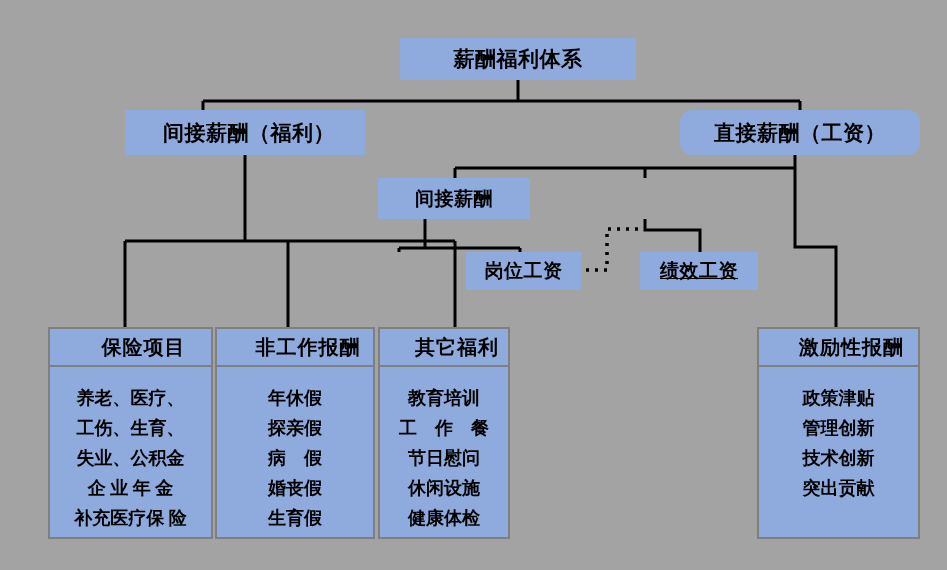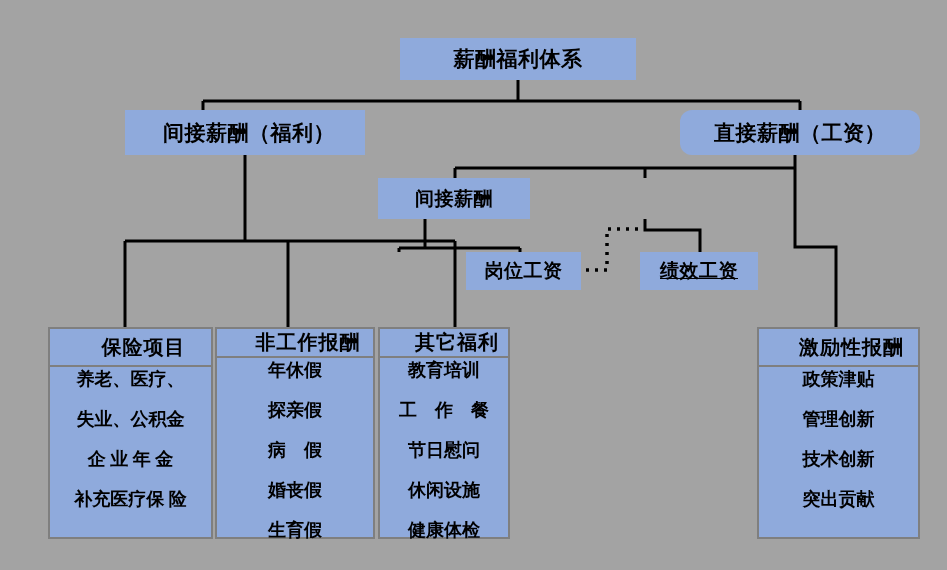--- a/index.html
+++ b/index.html
@@ -65,25 +65,25 @@
     align-items: center;
     justify-content: center;
     font-size: 20px;
     font-weight: 700;
     color: #000000;
     letter-spacing: 1px;
     padding-left: 26px;
   }
   .panel-body {
     box-sizing: border-box;
-    padding-top: 1px;
+    padding-top: 20px;
     display: flex;
     flex-direction: column;
     align-items: center;
-    gap: 16px;
+    gap: 6px;
     justify-content: center;
   }
   .panel-line {
     font-size: 18px;
     font-weight: 700;
     color: #000000;
     line-height: 1.33;
     white-space: pre;
     text-align: center;
   }
@@ -149,20 +149,21 @@
   </div>
 
   <div class="node plain lvl3" style="left:640px; top:252px; width:118px; height:38px;text-decoration:underline;">
     <span>绩效工资</span>
   </div>
 
   <div class="panel" style="left:48px; top:327px; width:165px; height:212px;">
     <div class="panel-header">保险项目</div>
     <div class="panel-body">
       <div class="panel-line">养老、医疗、</div>
+      <div class="panel-line">工伤、生育、</div>
       <div class="panel-line">失业、公积金</div>
       <div class="panel-line">企 业 年 金</div>
       <div class="panel-line">补充医疗保 险</div>
     </div>
   </div>
 
   <div class="panel" style="left:215px; top:327px; width:160px; height:212px;">
     <div class="panel-header">非工作报酬</div>
     <div class="panel-body">
       <div class="panel-line">年休假</div>

